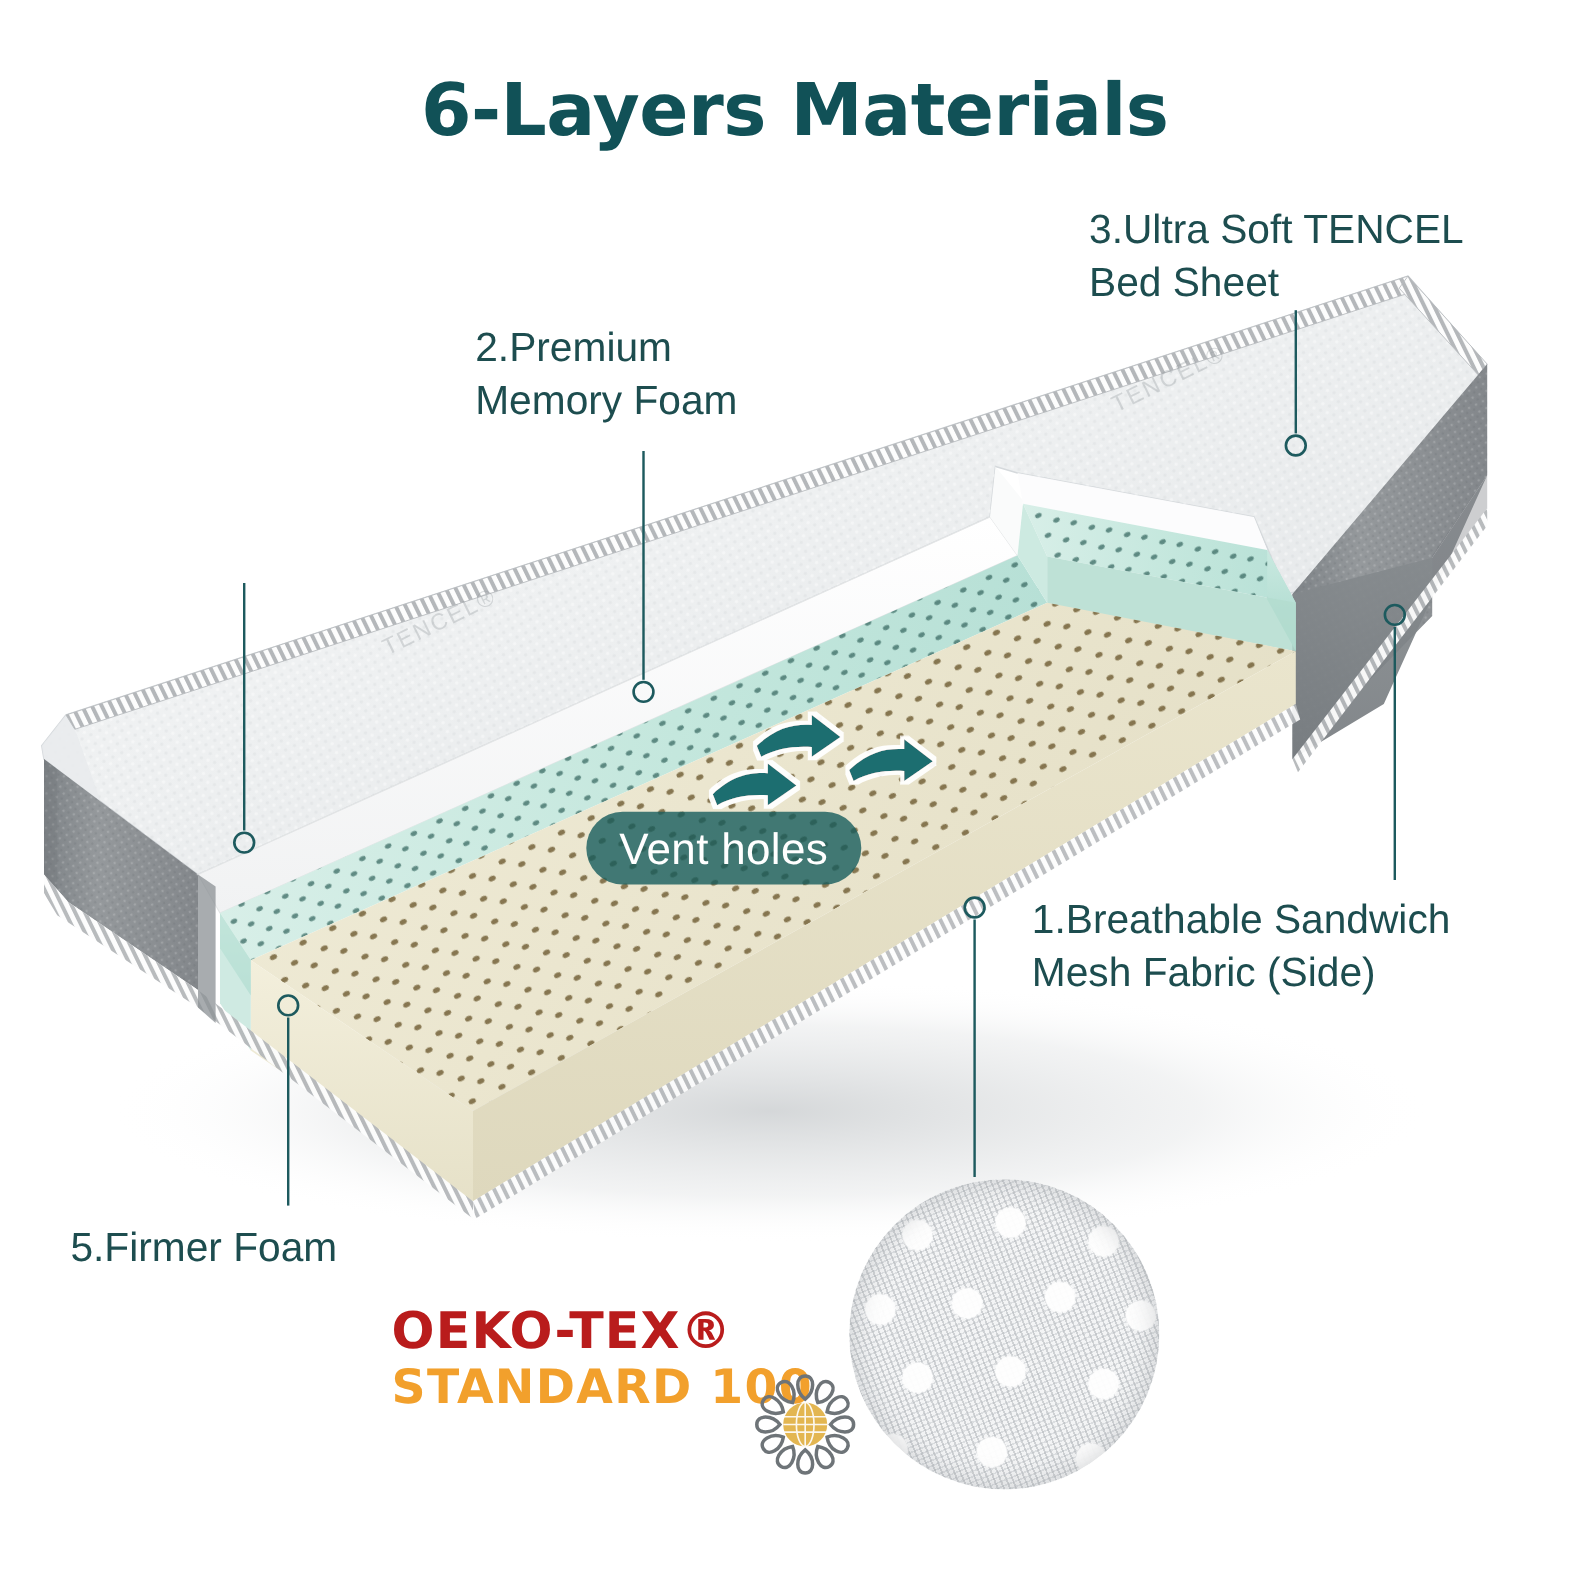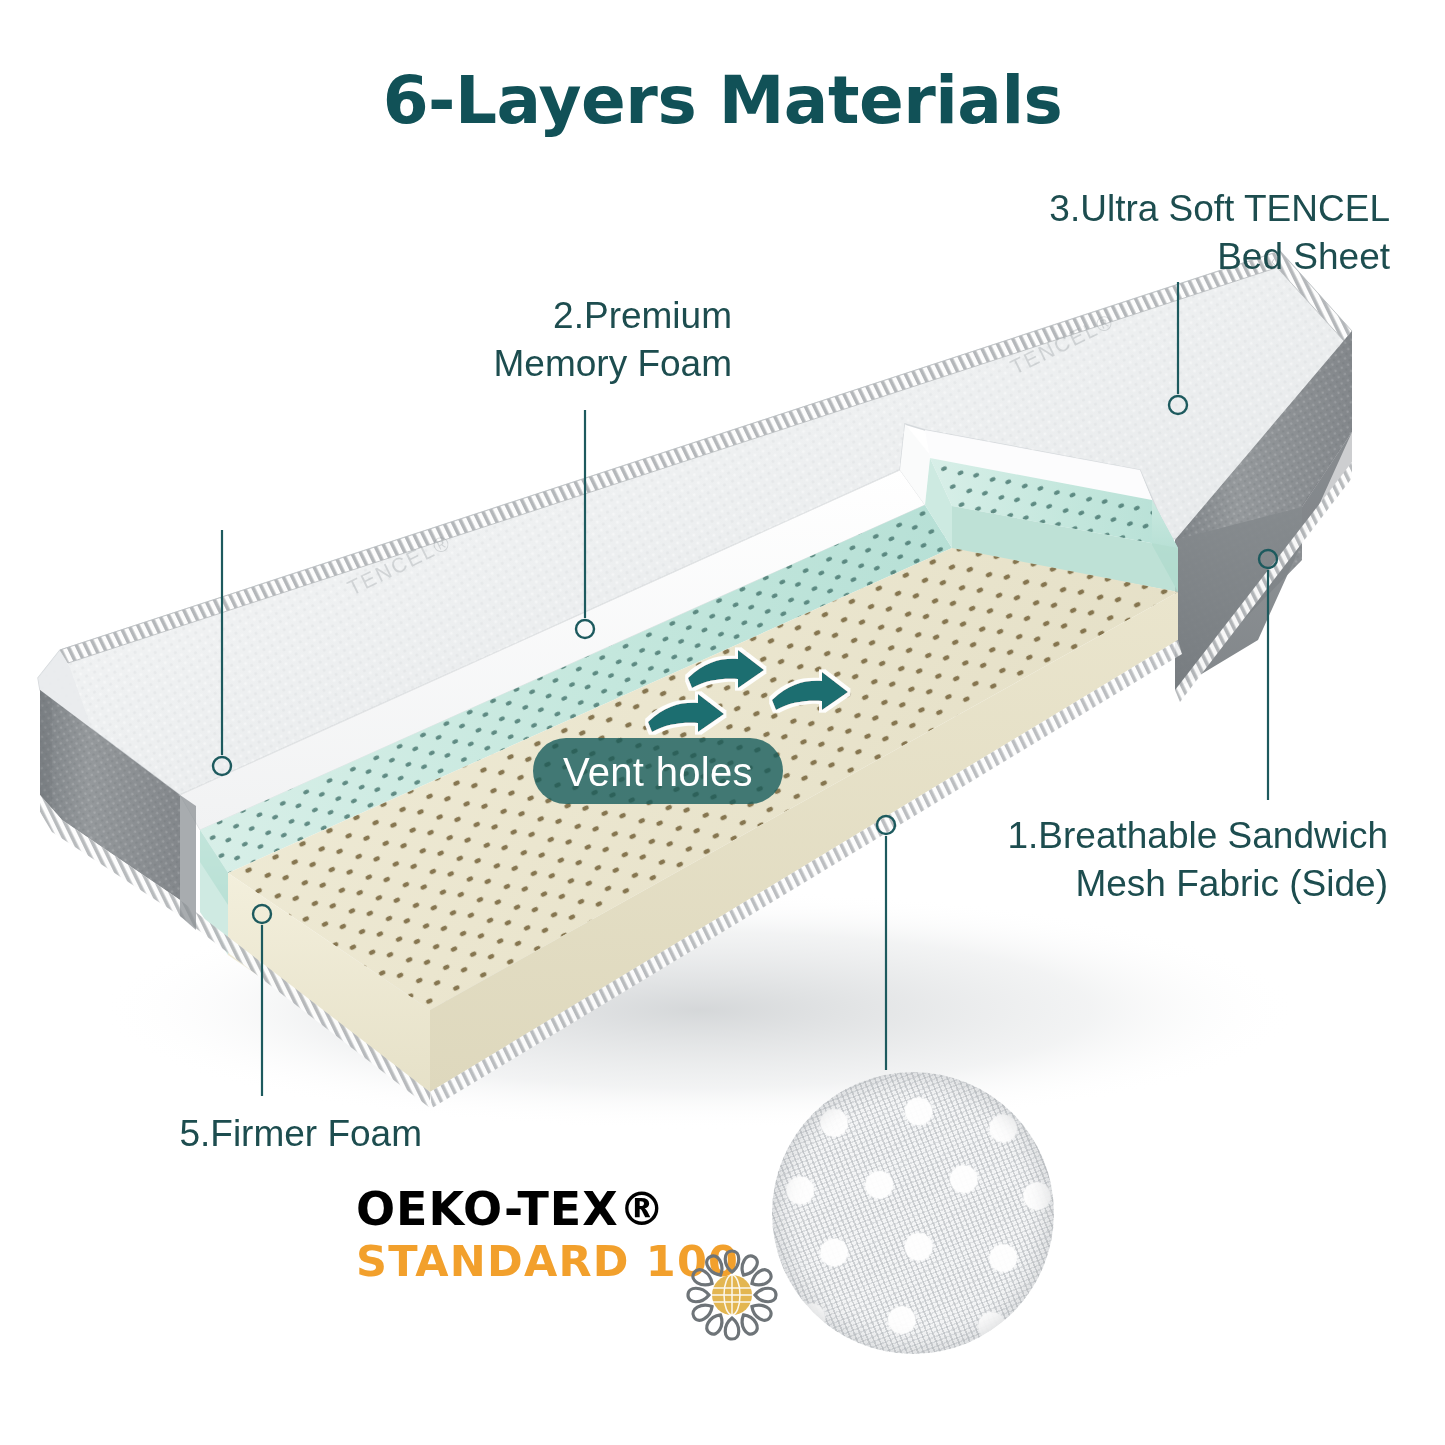--- a/index.html
+++ b/index.html
@@ -29,27 +29,26 @@
   }
 
   
   .callout {
     position: absolute;
     color: #1d4d4f;
     font-size: 37px;
     line-height: 1.30;
     font-family: "Liberation Sans", sans-serif;
     white-space: pre-line;
-    text-align: right;
   }
   #label-1 { top: 410px; left: 68px;  width: 420px; }
   #label-2 { top: 292px; left: 432px; width: 300px; }
   #label-3 { top: 185px; left: 990px; width: 400px; }
   #label-4 { top: 812px; left: 938px; width: 450px; }
-  #label-5 { top: 1110px; left: 92px; width: 330px; }
+  #label-5 { top: 1110px; left: 64px; width: 330px; }
   #label-6 { top: 1185px; left: 1078px; width: 300px; }
 
   
   #mattress-svg { position: absolute; top: 0; left: 0; }
 
   
   #vent-pill {
     position: absolute;
     top: 738px; left: 533px;
     padding: 14px 30px 12px 30px;
@@ -94,21 +93,21 @@
   
   #oekotex {
     position: absolute;
     top: 1186px; left: 356px;
     width: 420px;
   }
   #oeko-line1 {
     font-family: "DejaVu Sans", sans-serif;
     font-weight: 700;
     font-size: 46px;
-    color: #000000;
+    color: #b91c1c;
     letter-spacing: 1px;
     line-height: 1.0;
   }
   #oeko-line2 {
     font-family: "Liberation Sans", sans-serif;
     font-weight: 700;
     font-size: 20.5px;
     color: #5d6265;
     letter-spacing: 3.0px;
     margin-top: 9px;

